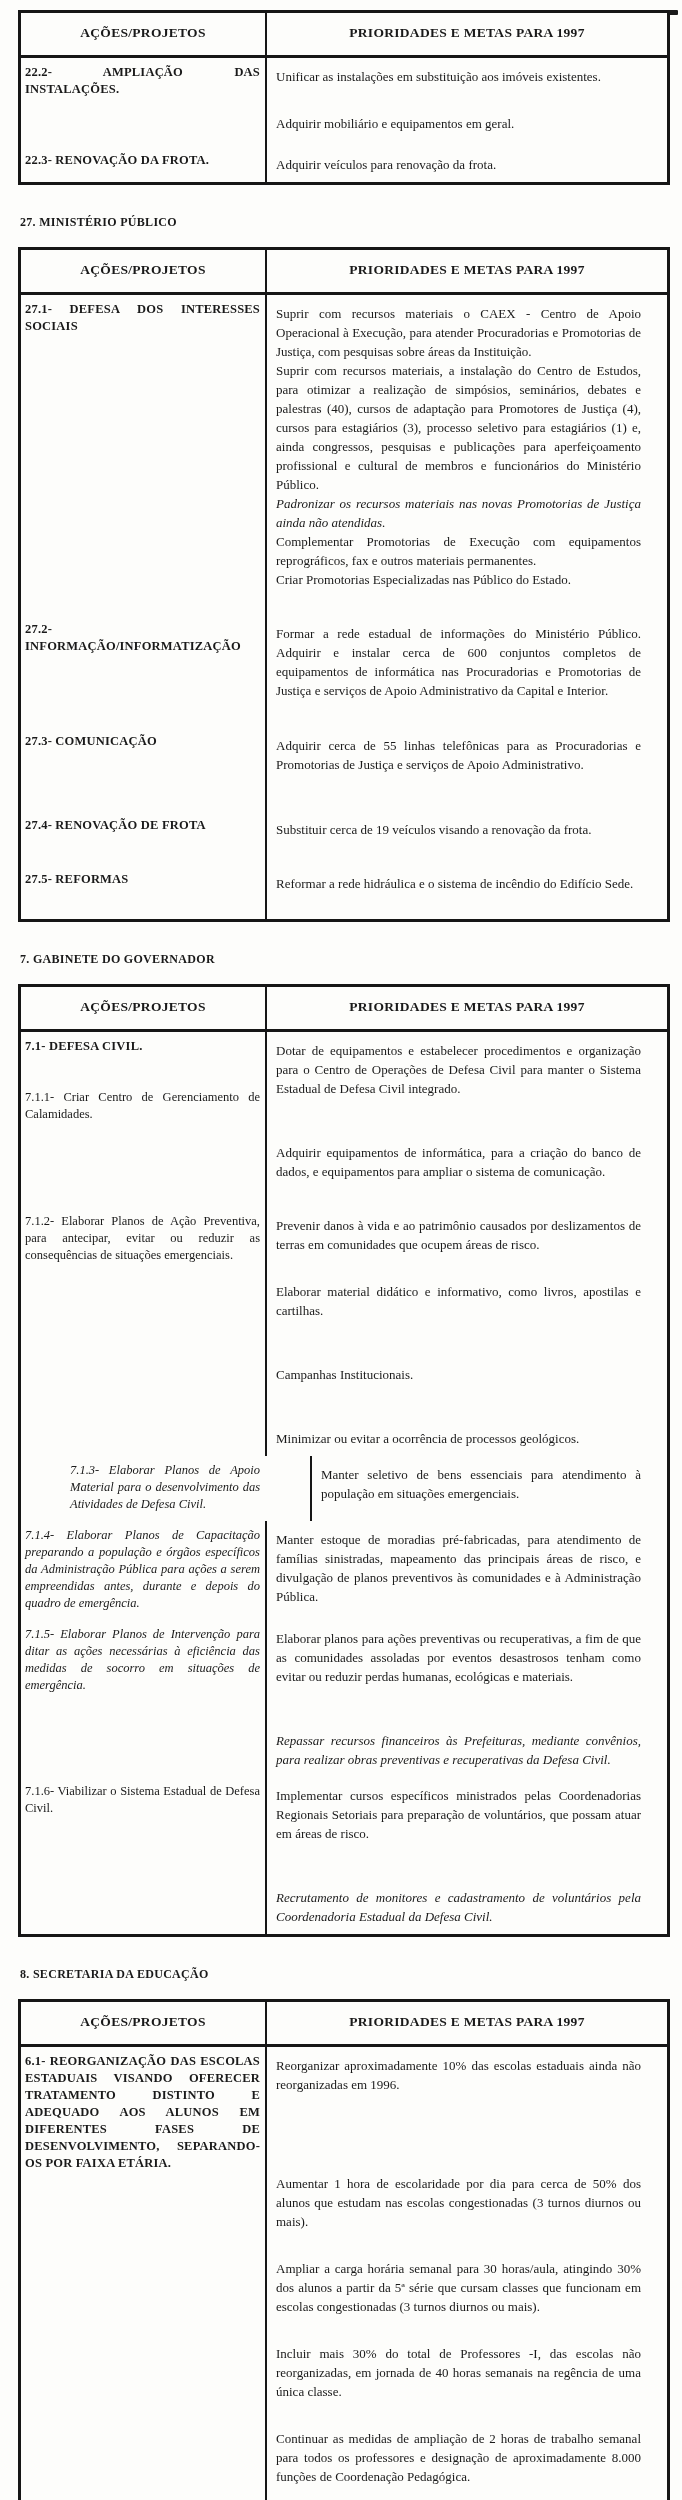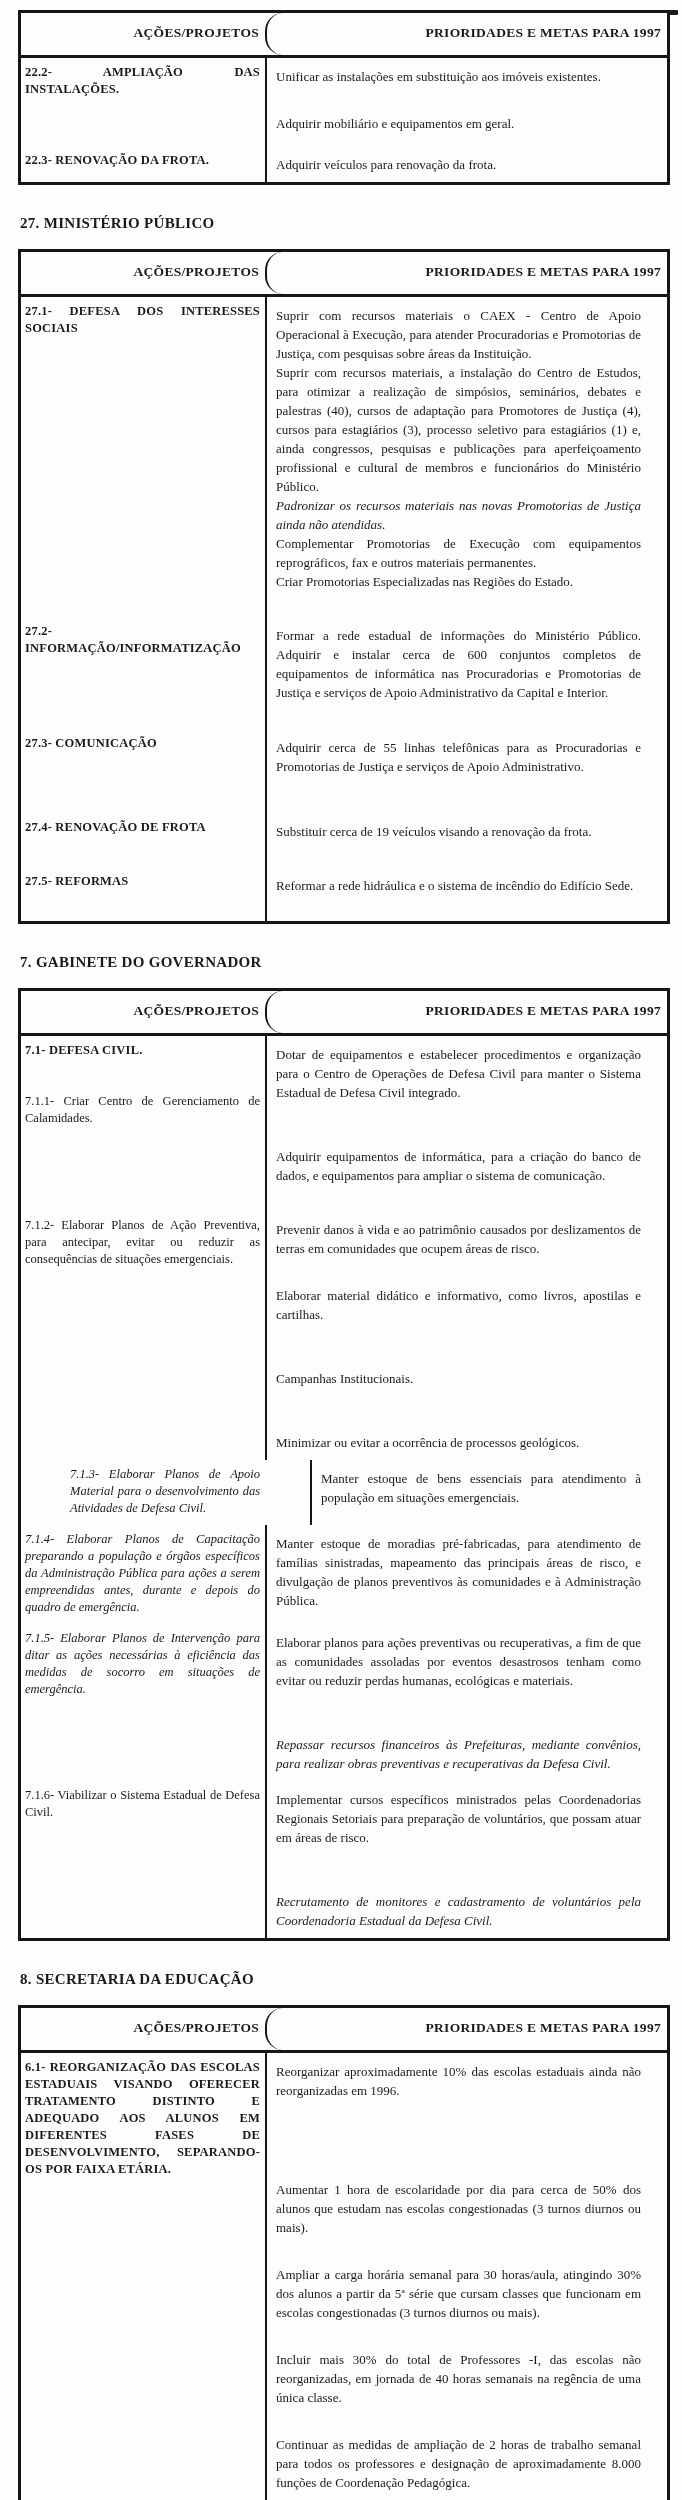--- a/index.html
+++ b/index.html
@@ -9,39 +9,38 @@
     margin:0 auto;
     background:#fdfdfb;
     overflow:hidden;
     box-sizing:border-box;
     padding:10px 12px 0 18px;
     font-family:"Liberation Serif","DejaVu Serif",serif;
     color:#1a1a1a;
   }
   .speck{position:absolute;top:10px;right:4px;width:9px;height:5px;background:#1a1a1a;border-radius:1px;}
   .section-heading{
-    font-weight:bold;font-size:15px;letter-spacing:.3px;
+    font-weight:bold;font-size:12px;letter-spacing:.3px;
     margin:30px 0 17px 2px;
   }
   .tbl{
     border:3px solid #161616;
     margin:0;
   }
   .tbl-header{
     display:grid;
     grid-template-columns:244px 1fr;
     border-bottom:3px solid #161616;
   }
   .tbl-header .hcell{
-    padding:12px 6px 14px;
-    text-align:right;
+    padding:12px 22px 14px;
+    text-align:center;
     font-weight:bold;
     font-size:13.5px;
     letter-spacing:.3px;
-    border-radius:18px;
   }
   .tbl-header .hcell + .hcell{border-left:2px solid #161616;}
   .tbl-body .row{
     display:grid;
     grid-template-columns:244px 1fr;
   }
   .cell{box-sizing:border-box;}
   .action-cell{
     padding:6px 5px 8px 4px;
     font-size:12.5px;
@@ -125,21 +124,21 @@
       <div class="tbl-body">
   <div class="row" data-row="27.1">
     <div class="cell action-cell">
               <p class="b">27.1- DEFESA DOS INTERESSES SOCIAIS</p>
             </div>
     <div class="cell goals-cell tight">
               <p>Suprir com recursos materiais o CAEX - Centro de Apoio Operacional à Execução, para atender Procuradorias e Promotorias de Justiça, com pesquisas sobre áreas da Instituição.</p>
               <p>Suprir com recursos materiais, a instalação do Centro de Estudos, para otimizar a realização de simpósios, seminários, debates e palestras (40), cursos de adaptação para Promotores de Justiça (4), cursos para estagiários (3), processo seletivo para estagiários (1) e, ainda congressos, pesquisas e publicações para aperfeiçoamento profissional e cultural de membros e funcionários do Ministério Público.</p>
               <p class="i">Padronizar os recursos materiais nas novas Promotorias de Justiça ainda não atendidas.</p>
               <p>Complementar Promotorias de Execução com equipamentos reprográficos, fax e outros materiais permanentes.</p>
-              <p>Criar Promotorias Especializadas nas Regiões do Estado.</p>
+              <p>Criar Promotorias Especializadas nas Público do Estado.</p>
             </div>
   </div>
 
   <div class="row" data-row="27.2">
     <div class="cell action-cell">
               <p class="b">27.2- INFORMAÇÃO/INFORMATIZAÇÃO</p>
             </div>
     <div class="cell goals-cell">
               <p>Formar a rede estadual de informações do Ministério Público. Adquirir e instalar cerca de 600 conjuntos completos de equipamentos de informática nas Procuradorias e Promotorias de Justiça e serviços de Apoio Administrativo da Capital e Interior.</p>
             </div>
@@ -204,21 +203,21 @@
               <p class="gap-lg">Campanhas Institucionais.</p>
               <p class="gap-lg">Minimizar ou evitar a ocorrência de processos geológicos.</p>
             </div>
   </div>
 
   <div class="row" data-row="7.1.3">
     <div class="cell action-cell">
               <p class="i">7.1.3- Elaborar Planos de Apoio Material para o desenvolvimento das Atividades de Defesa Civil.</p>
             </div>
     <div class="cell goals-cell">
-              <p>Manter estoque de bens essenciais para atendimento à população em situações emergenciais.</p>
+              <p>Manter seletivo de bens essenciais para atendimento à população em situações emergenciais.</p>
             </div>
   </div>
 
   <div class="row" data-row="7.1.4">
     <div class="cell action-cell">
               <p class="i">7.1.4- Elaborar Planos de Capacitação preparando a população e órgãos específicos da Administração Pública para ações a serem empreendidas antes, durante e depois do quadro de emergência.</p>
             </div>
     <div class="cell goals-cell">
               <p>Manter estoque de moradias pré-fabricadas, para atendimento de famílias sinistradas, mapeamento das principais áreas de risco, e divulgação de planos preventivos às comunidades e à Administração Pública.</p>
             </div>

